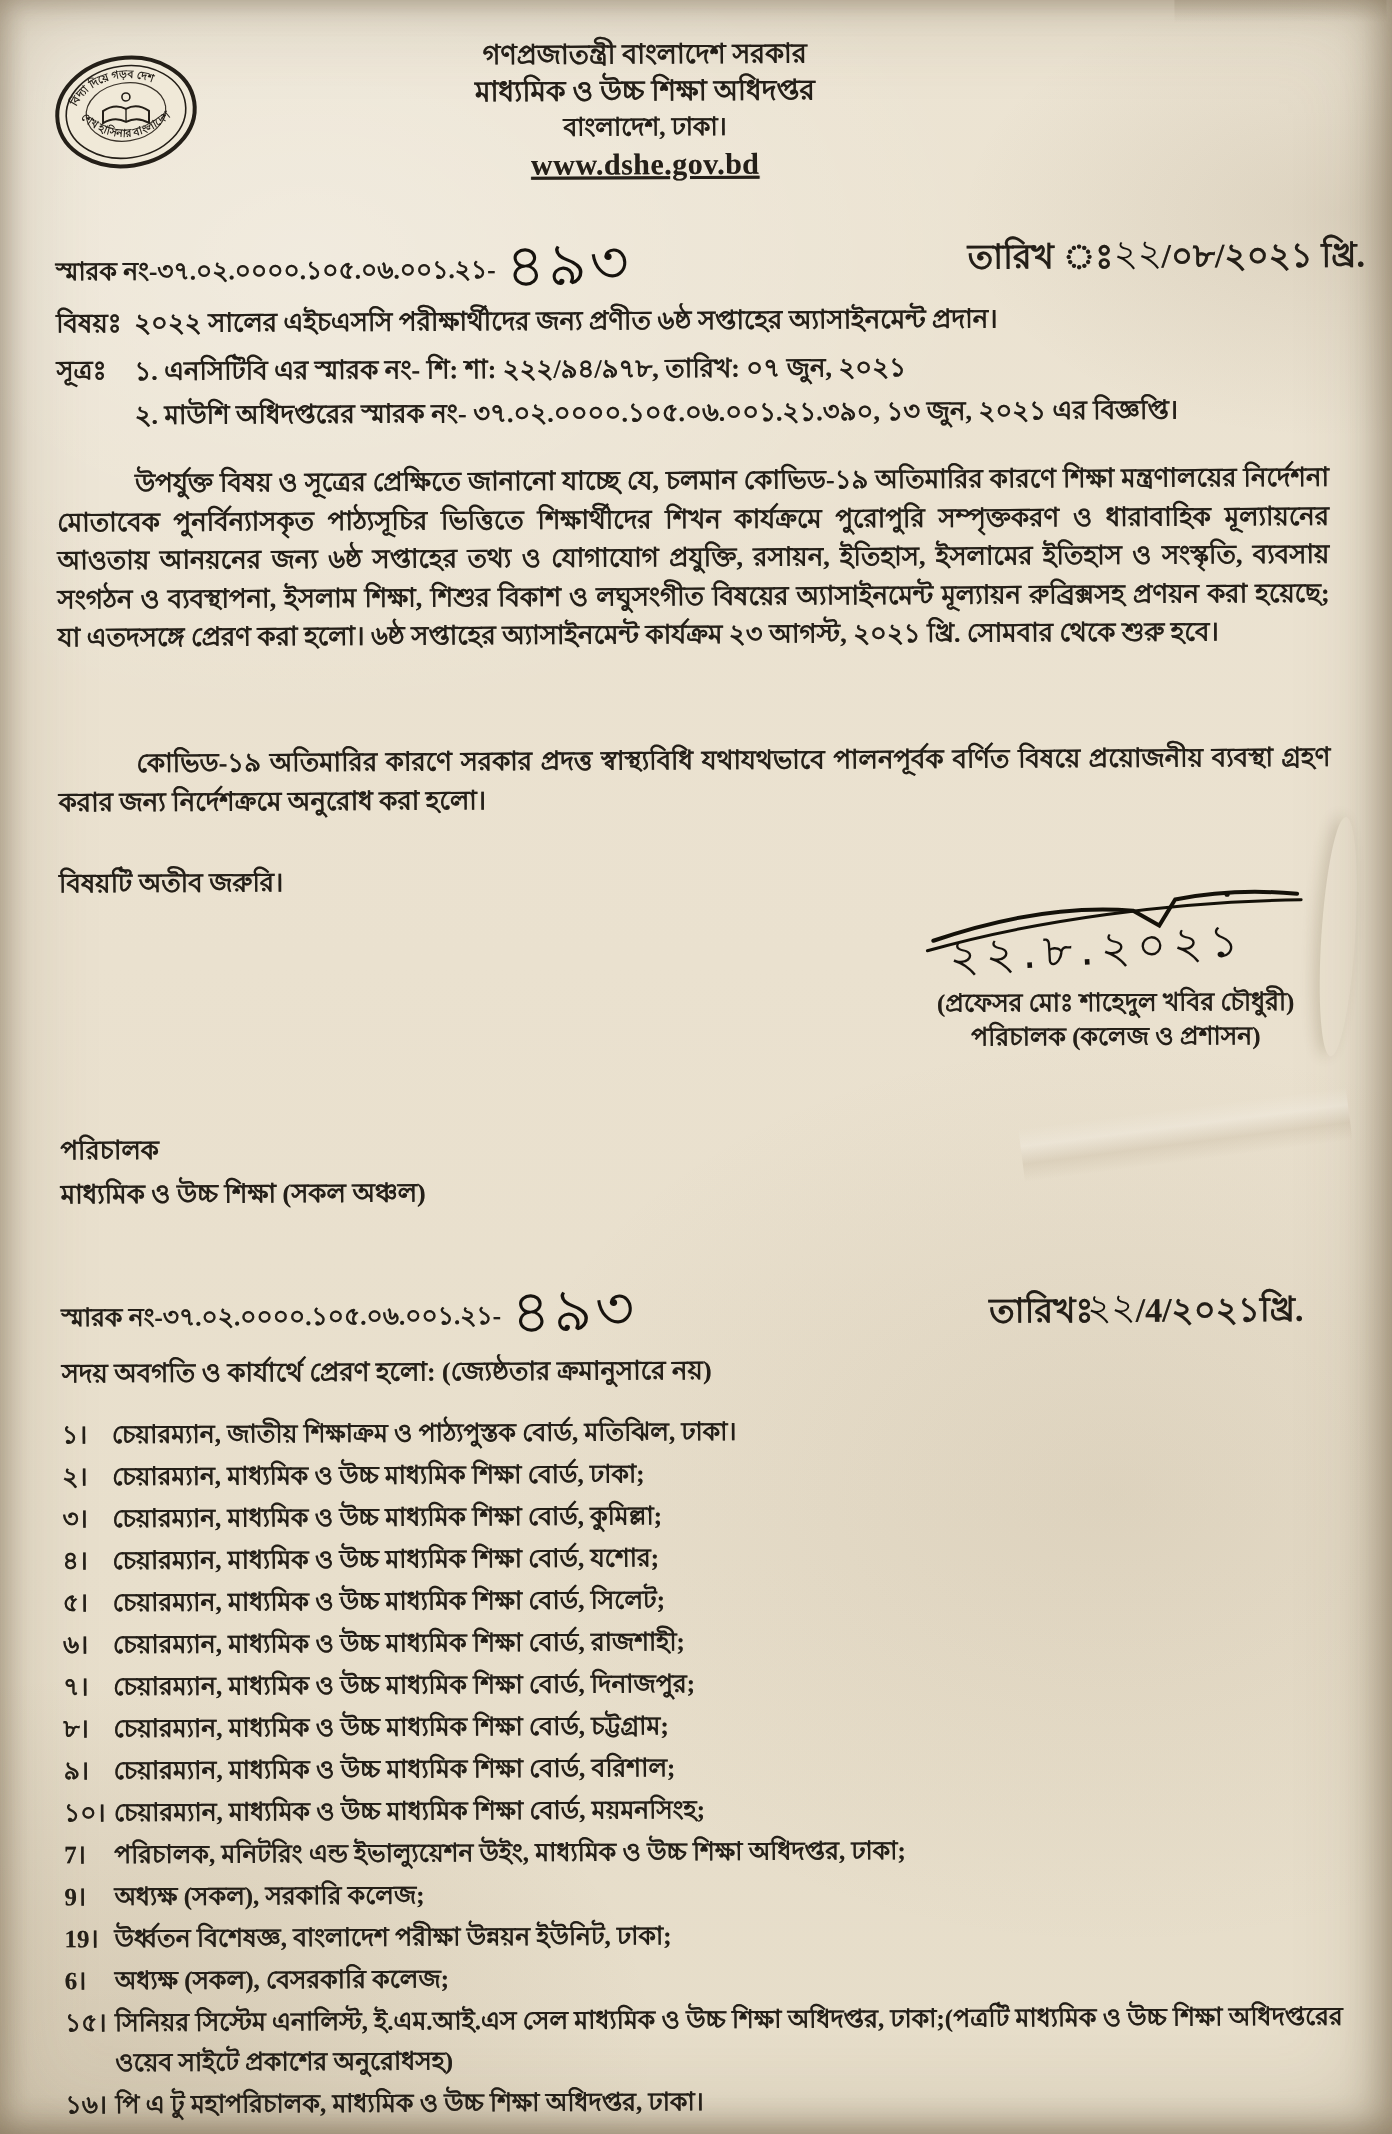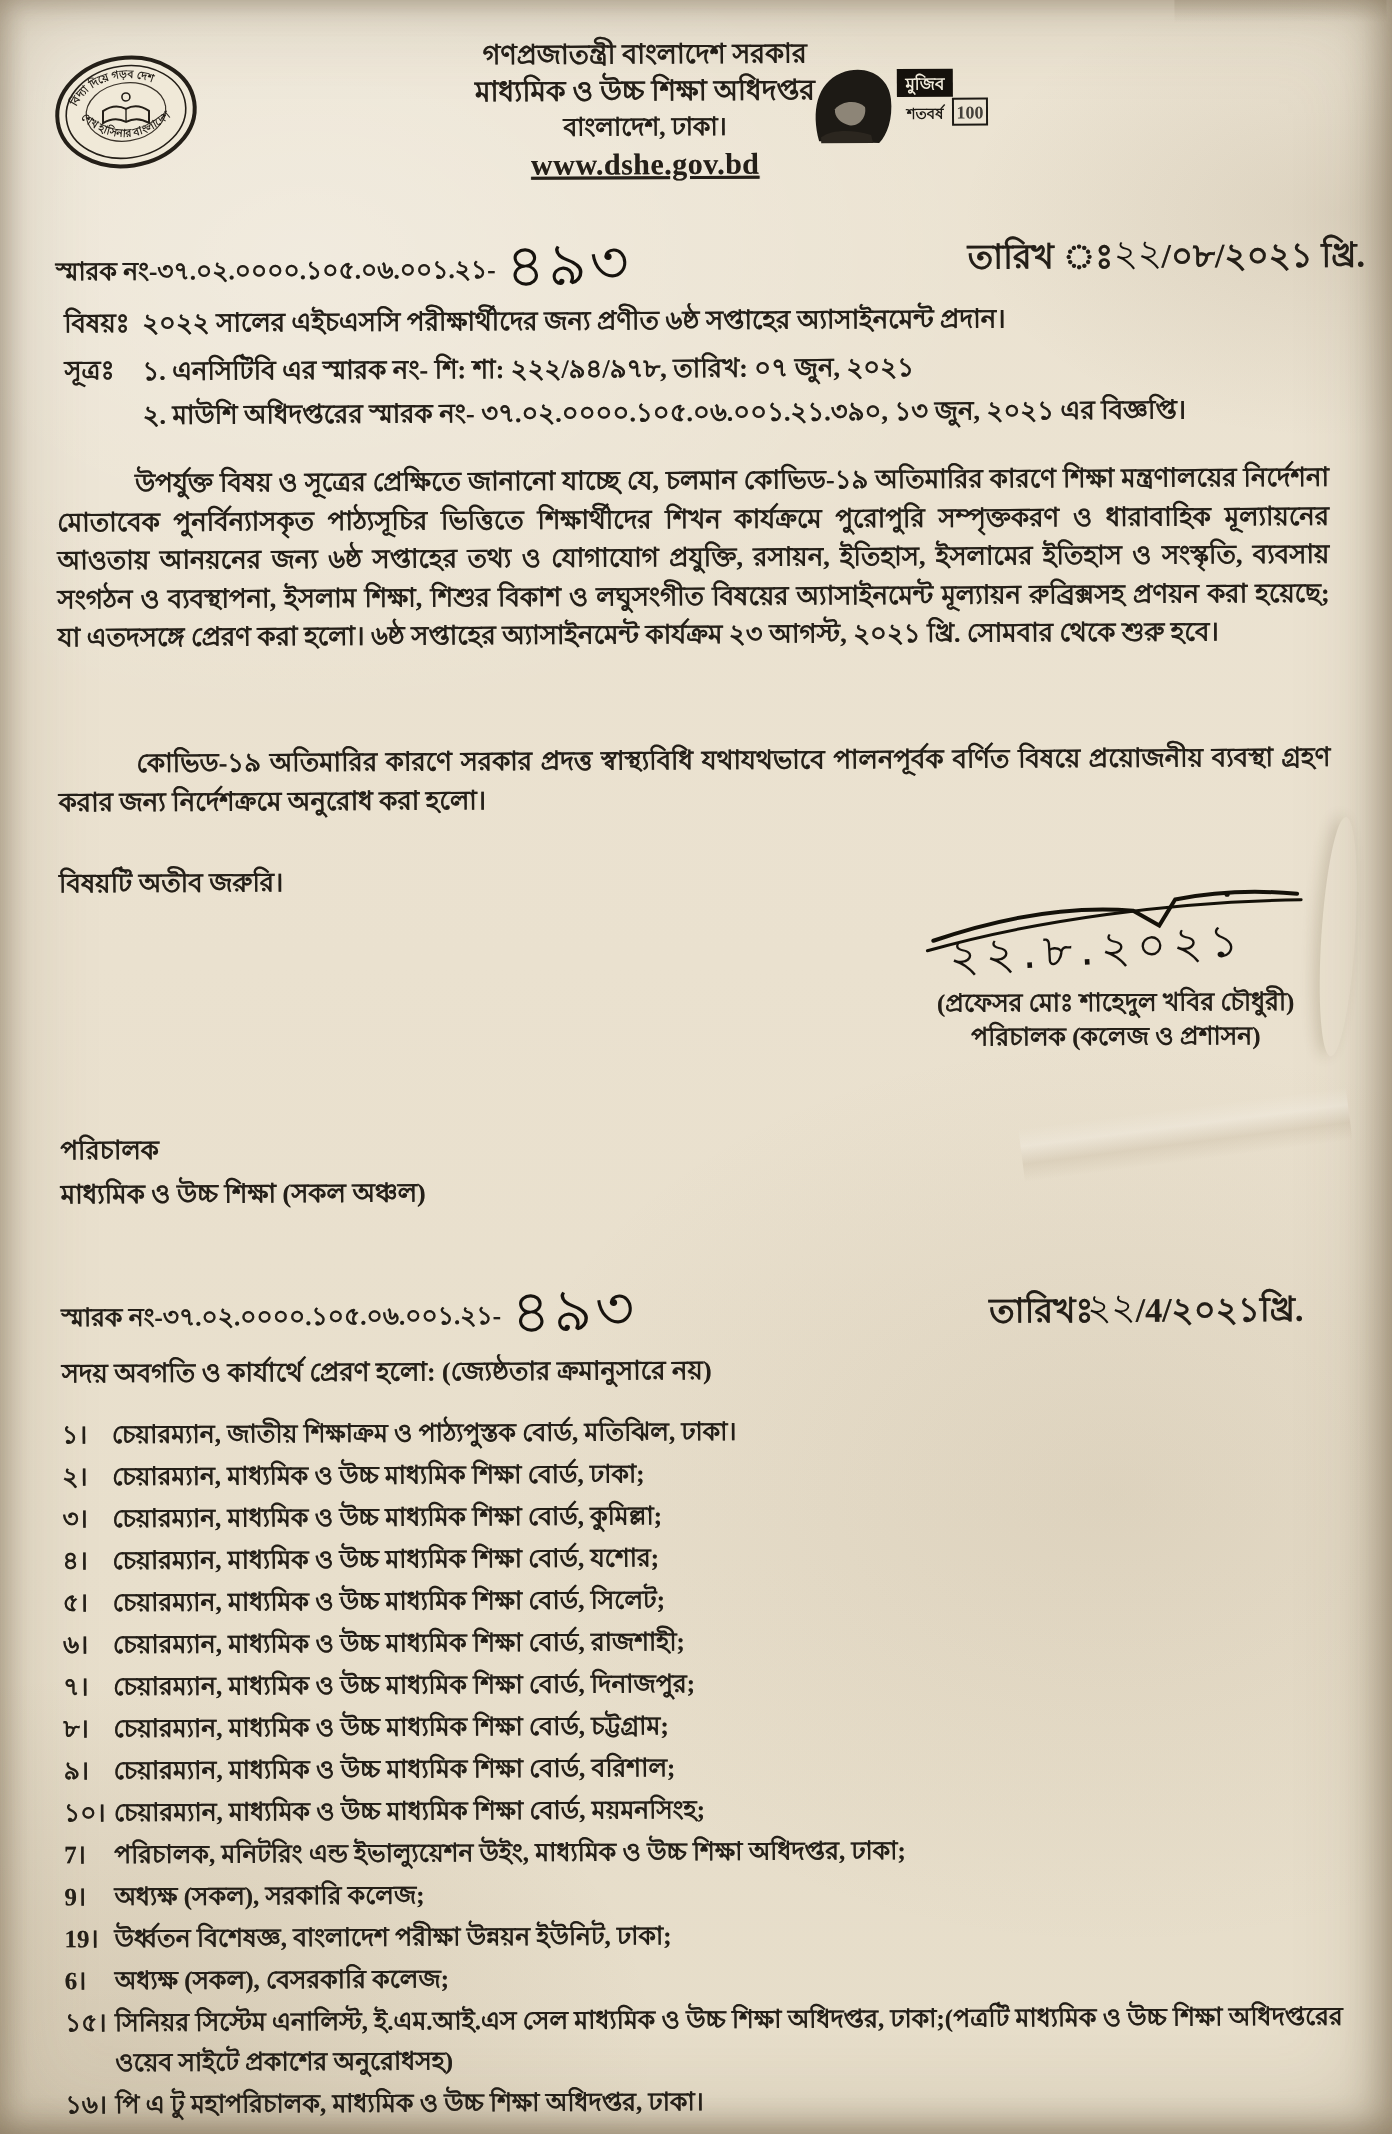--- a/index.html
+++ b/index.html
@@ -37,21 +37,21 @@
   
   .memo-row{position:absolute;left:60px;white-space:nowrap;}
   .memo-row .label{font-size:25px;font-weight:600;vertical-align:middle;}
   .hand-no{display:inline-block;font-size:60px;line-height:.9;margin-left:10px;position:relative;top:10px;transform:rotate(-2deg);letter-spacing:3px;}
   .date-row{position:absolute;white-space:nowrap;}
   .date-row .d-prefix,.date-row .d-suffix{font-size:34px;font-weight:600;vertical-align:middle;}
   .hand-sm{display:inline-block;font-size:37px;line-height:.9;position:relative;top:4px;transform:rotate(-1deg);}
 
   
   .subject-row{position:absolute;left:60px;top:300px;width:1280px;display:flex;}
-  .lbl-col{width:78px;flex:0 0 78px;font-size:26px;font-weight:600;margin-left:8px;}
+  .lbl-col{width:78px;flex:0 0 78px;font-size:26px;font-weight:600;}
   .subject-text{font-size:26px;font-weight:600;}
   .ref-row{position:absolute;left:60px;top:347px;width:1300px;display:flex;}
   .ref-lines{font-size:26px;font-weight:600;line-height:44px;}
 
   
   .para{position:absolute;left:60px;width:1272px;font-size:26px;font-weight:600;line-height:38.5px;text-align:justify;text-indent:78px;}
   .urgent{position:absolute;left:60px;top:860px;font-size:26px;font-weight:600;}
 
   
   .sig{position:absolute;left:898px;top:888px;width:436px;text-align:center;}
@@ -106,34 +106,20 @@
       </svg>
     </div>
 
     <div class="header-block">
       <div class="org1 print">গণপ্রজাতন্ত্রী বাংলাদেশ সরকার</div>
       <div class="org2 print">মাধ্যমিক ও উচ্চ শিক্ষা অধিদপ্তর</div>
       <div class="org3 print">বাংলাদেশ, ঢাকা।</div>
       <div class="website print">www.dshe.gov.bd</div>
     </div>
 
-    <div class="mujib">
-      <svg width="190" height="84" viewBox="0 0 190 84">
-        <g>
-          <path d="M 18 78 C 10 48 16 20 40 10 C 66 0 88 14 90 36 C 92 56 86 72 78 80 Z" fill="#1d1a15"></path>
-          <path d="M 34 46 C 40 38 56 36 64 44 C 66 54 58 64 48 62 C 40 60 33 54 34 46 Z" fill="#8d8577"></path>
-          <path d="M 20 74 C 30 66 52 66 70 72 L 72 80 L 20 80 Z" fill="#2b261f"></path>
-        </g>
-        <rect x="96" y="6" width="56" height="28" fill="#15110c"></rect>
-        <text x="124" y="27" text-anchor="middle" font-size="17" font-weight="700" fill="#f2ecdc">মুজিব</text>
-        <text x="124" y="56" text-anchor="middle" font-size="15" font-weight="700" fill="#1d1a15">শতবর্ষ</text>
-        <rect x="152" y="36" width="34" height="26" fill="none" stroke="#1d1a15" stroke-width="2"></rect>
-        <text x="169" y="56" text-anchor="middle" font-size="18" font-weight="700" fill="#44403a">100</text>
-      </svg>
-    </div>
 
     <div class="memo-row" style="top:226px;">
       <span class="label print">স্মারক নং-৩৭.০২.০০০০.১০৫.০৬.০০১.২১-</span><span class="hand-no hw">৪৯৩</span>
     </div>
     <div class="date-row" style="left:972px;top:232px;">
       <span class="d-prefix print">তারিখ ঃ</span><span class="hand-sm hw">২২</span><span class="d-suffix print">/০৮/২০২১ খ্রি.</span>
     </div>
 
     <div class="subject-row">
       <div class="lbl-col print">বিষয়ঃ</div>

